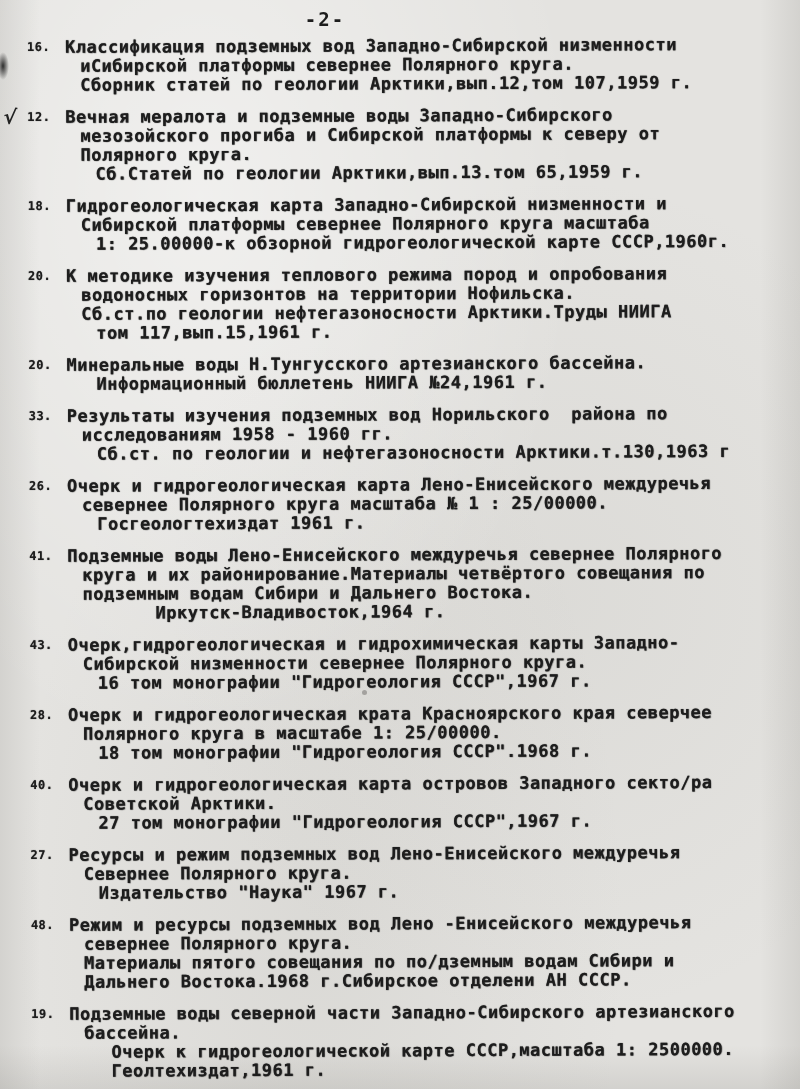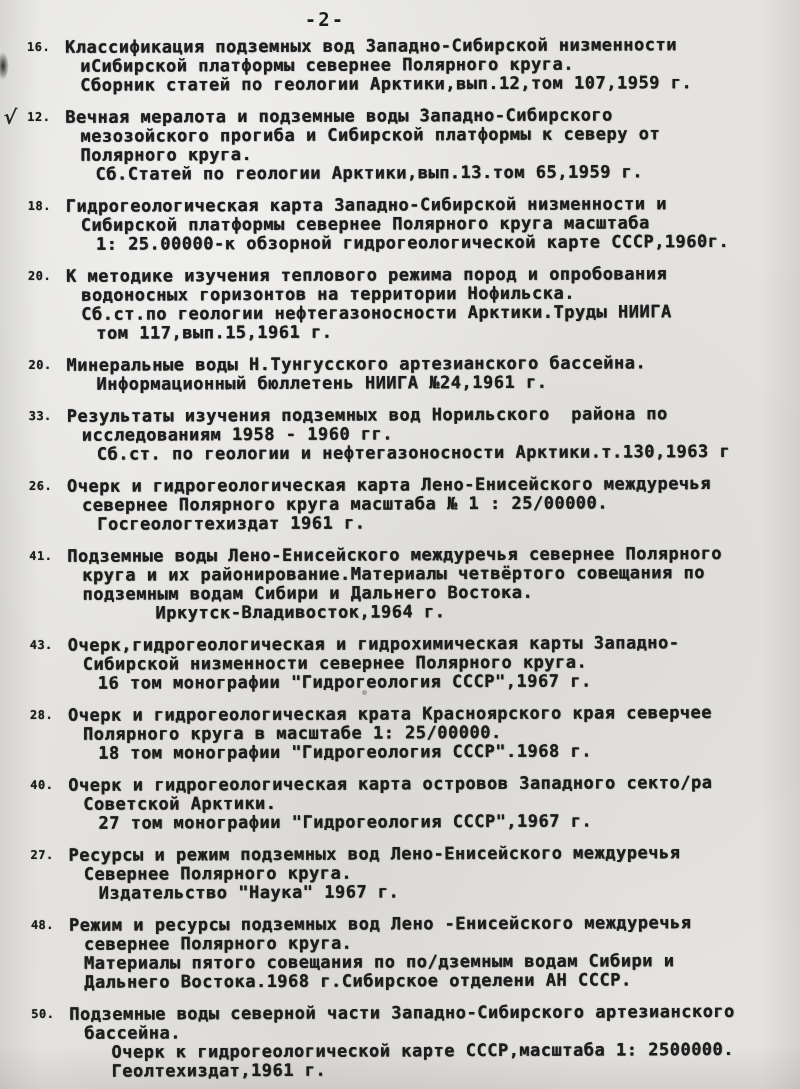--- a/index.html
+++ b/index.html
@@ -154,20 +154,20 @@
 
   <div class="item">
     <span class="num">48.</span>
   <div class="ln ind0">Режим и ресурсы подземных вод Лено -Енисейского междуречья</div>
         <div class="ln ind1">севернее Полярного круга.</div>
         <div class="ln ind1">Материалы пятого совещания по по/дземным водам Сибири и</div>
         <div class="ln ind1">Дальнего Востока.1968 г.Сибирское отделени АН СССР.</div>
       </div>
 
   <div class="item">
-    <span class="num">50.</span>
+    <span class="num">19.</span>
   <div class="ln ind0">Подземные воды северной части Западно-Сибирского артезианского</div>
         <div class="ln ind1">бассейна.</div>
         <div class="ln ind3">Очерк к гидрогеологической карте СССР,масштаба 1: 2500000.</div>
         <div class="ln ind3">Геолтехиздат,1961 г.</div>
       </div>
 </div>
 </div>
 
 </body></html>

